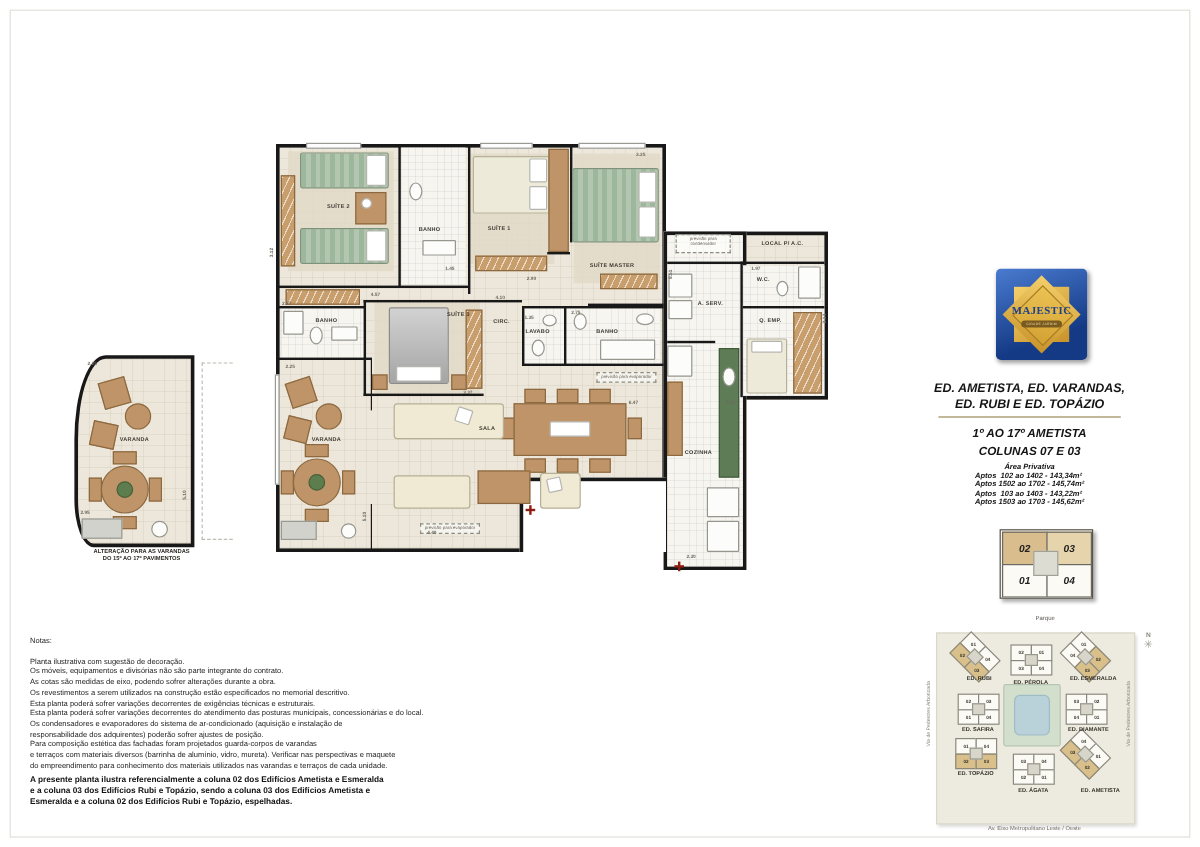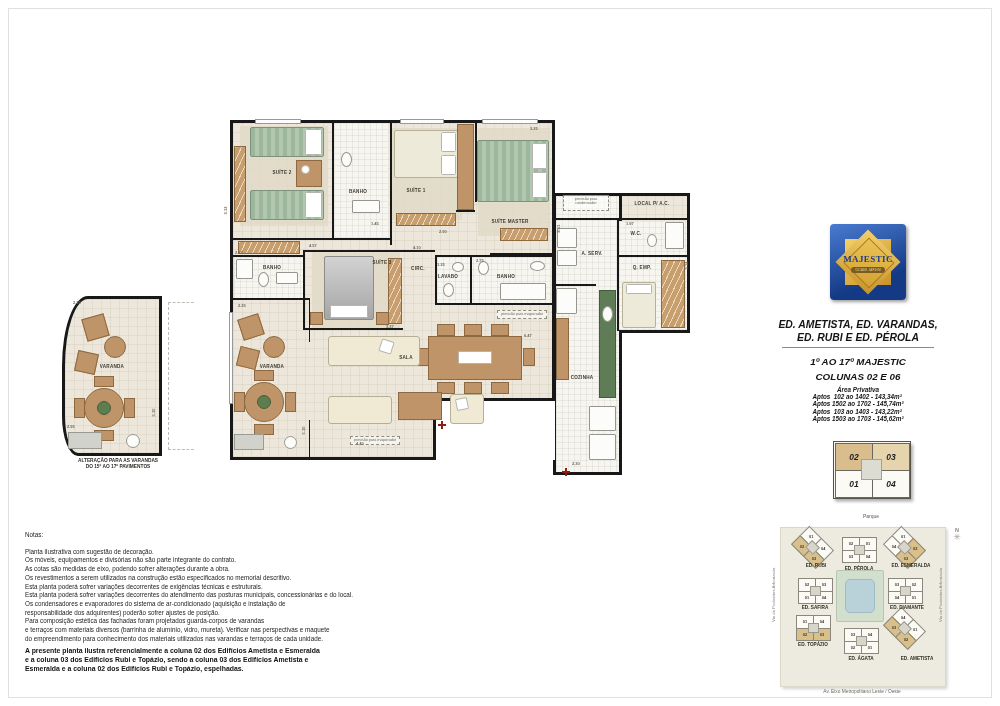--- a/index.html
+++ b/index.html
@@ -285,24 +285,24 @@
   <div class="logo">
     <div class="star"></div>
     <div class="star r45"></div>
     <div class="starin"></div>
     <div class="logo-text">MAJESTIC</div>
     <div class="logo-band">CIDADE JARDIM</div>
   </div>
 
   <div class="tblock">
     <div class="tline">ED. AMETISTA, ED. VARANDAS,</div>
-    <div class="tline">ED. RUBI E ED. PÉROLA</div>
+    <div class="tline">ED. RUBI E ED. TOPÁZIO</div>
     <div class="tsep"></div>
-    <div class="tsub">1º AO 17º MAJESTIC</div>
-    <div class="tsub">COLUNAS 02 E 06</div>
+    <div class="tsub">1º AO 17º AMETISTA</div>
+    <div class="tsub">COLUNAS 07 E 03</div>
   </div>
 
   <div class="ablock">
     <div class="atitle">Área Privativa</div>
     <div class="alines"><div>Aptos  102 ao 1402 - 143,34m²</div><div>Aptos 1502 ao 1702 - 145,74m²</div><div>Aptos  103 ao 1403 - 143,22m²</div><div>Aptos 1503 ao 1703 - 145,62m²</div></div>
   </div>
 
   <div class="ukey">
     <div class="ucell hlA" style="left:1px;top:1px">02</div>
     <div class="ucell hlB" style="left:38px;top:1px">03</div>

